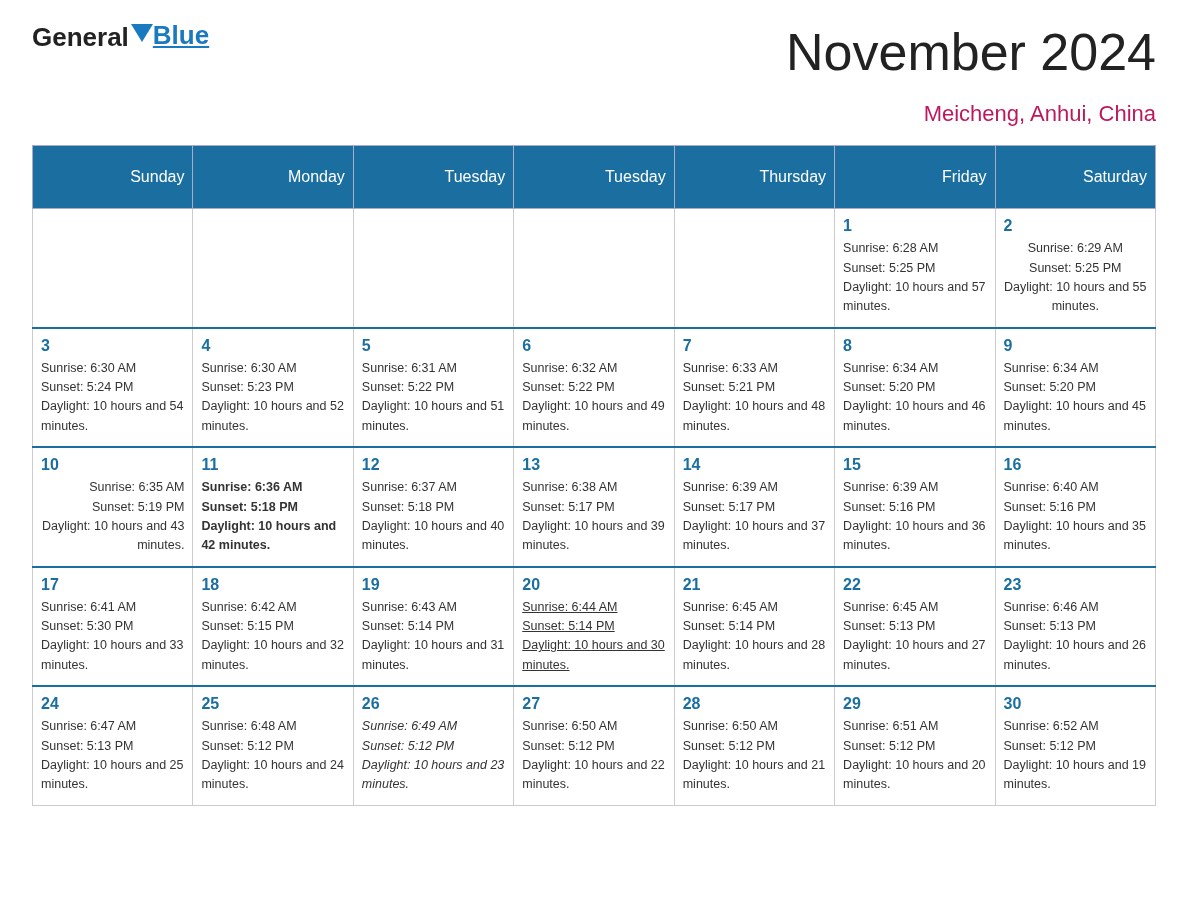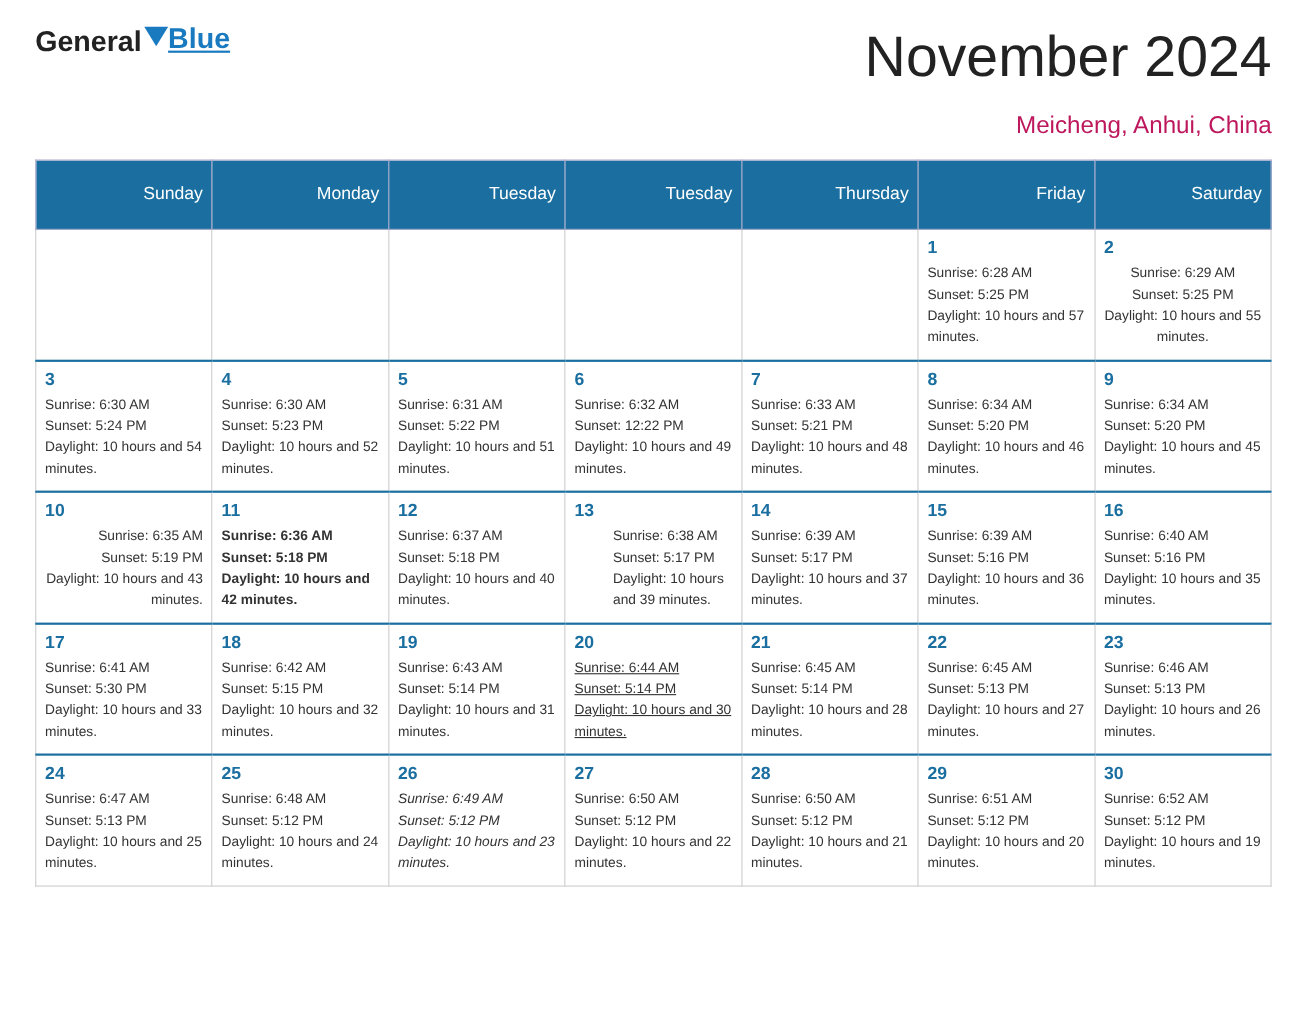--- a/index.html
+++ b/index.html
@@ -154,21 +154,21 @@
         </td>
         <td>
           <div class="day-number">5</div>
           <div class="day-info" style="white-space: pre-line;">Sunrise: 6:31 AM
 Sunset: 5:22 PM
 Daylight: 10 hours and 51 minutes.</div>
         </td>
         <td>
           <div class="day-number">6</div>
           <div class="day-info" style="white-space: pre-line;">Sunrise: 6:32 AM
-Sunset: 12:22 PM
+Sunset: 5:22 PM
 Daylight: 10 hours and 49 minutes.</div>
         </td>
         <td>
           <div class="day-number">7</div>
           <div class="day-info" style="white-space: pre-line;">Sunrise: 6:33 AM
 Sunset: 5:21 PM
 Daylight: 10 hours and 48 minutes.</div>
         </td>
         <td>
           <div class="day-number">8</div>
@@ -197,21 +197,21 @@
 Daylight: 10 hours and 42 minutes.</div>
         </td>
         <td>
           <div class="day-number">12</div>
           <div class="day-info" style="white-space: pre-line;">Sunrise: 6:37 AM
 Sunset: 5:18 PM
 Daylight: 10 hours and 40 minutes.</div>
         </td>
         <td>
           <div class="day-number">13</div>
-          <div class="day-info" style="white-space: pre-line; margin-left: 35px;">Sunrise: 6:38 AM
+          <div class="day-info" style="white-space: pre-line;">Sunrise: 6:38 AM
 Sunset: 5:17 PM
 Daylight: 10 hours and 39 minutes.</div>
         </td>
         <td>
           <div class="day-number">14</div>
           <div class="day-info" style="white-space: pre-line;">Sunrise: 6:39 AM
 Sunset: 5:17 PM
 Daylight: 10 hours and 37 minutes.</div>
         </td>
         <td>

